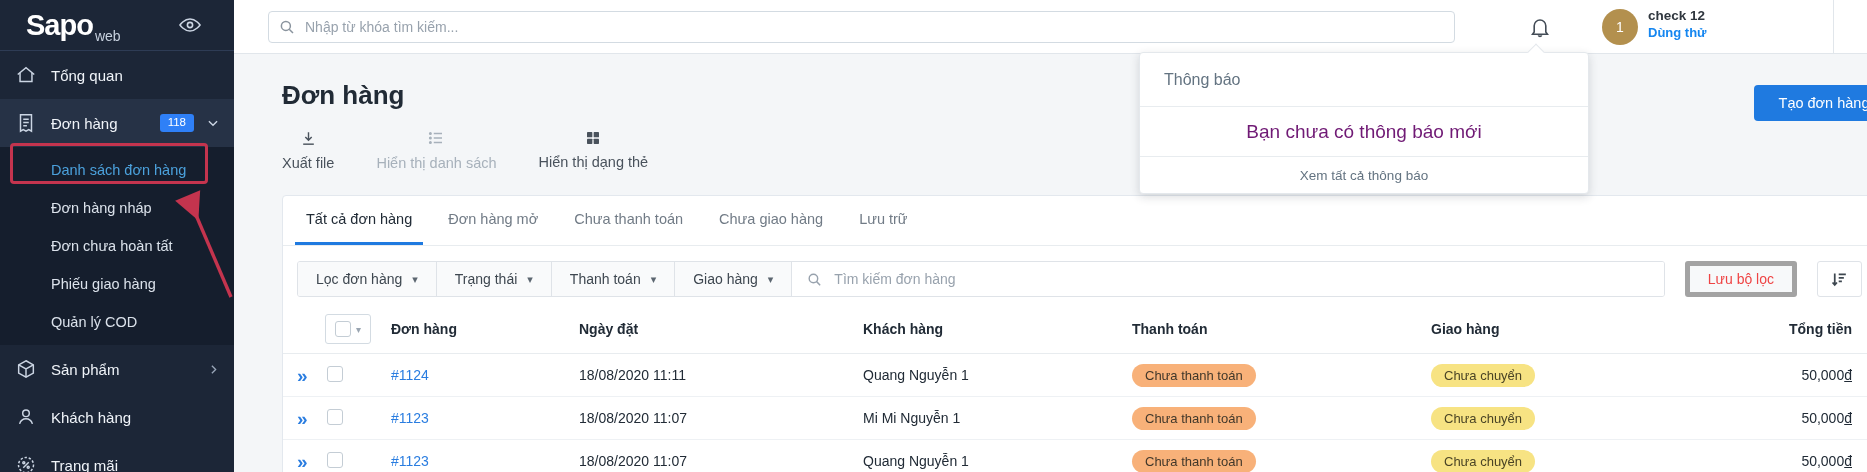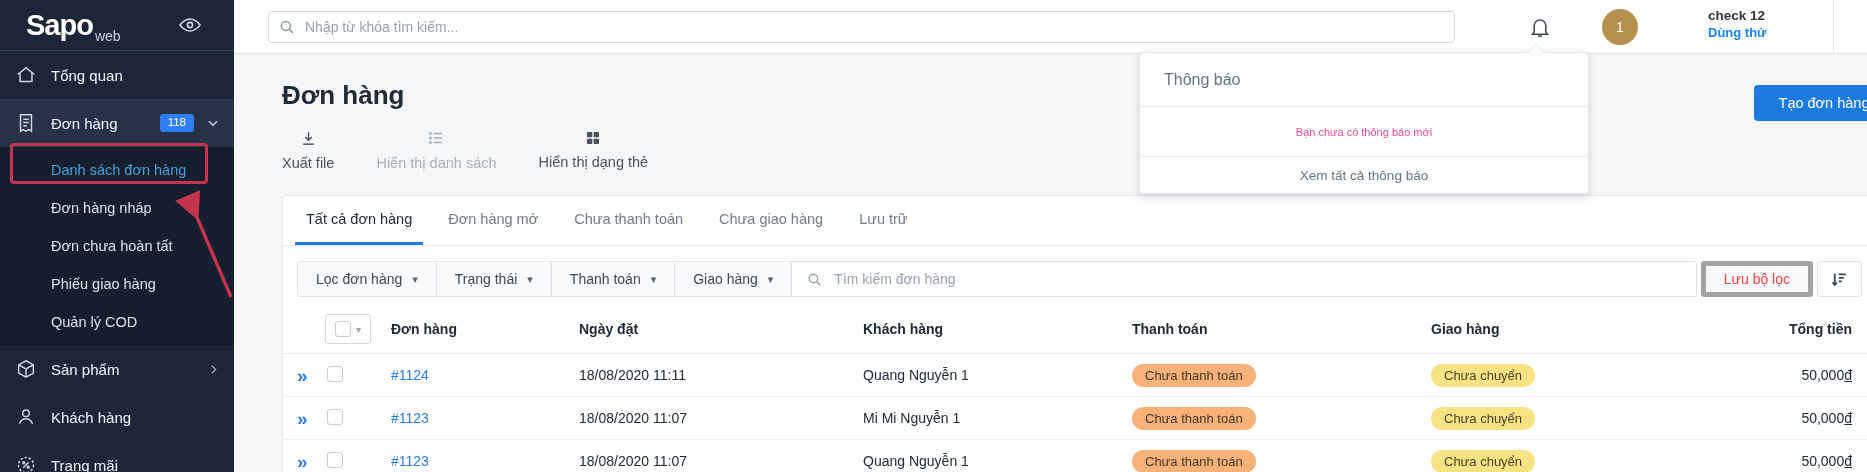--- a/index.html
+++ b/index.html
@@ -31,50 +31,50 @@
   .anno-arrow { position:absolute; left:0; top:0; z-index:6; pointer-events:none; }
 
   
   .topbar { position:absolute; left:234px; top:0; width:1633px; height:54px; background:#fff; border-bottom:1px solid #e1e6eb; z-index:4; }
   .search-wrap { position:absolute; left:34px; top:11px; width:1187px; height:32px; }
   .search-wrap .mag { position:absolute; left:10px; top:7px; color:#8a949e; }
   .search-input { width:100%; height:100%; border:1px solid #d3dbe2; border-radius:4px; padding:0 10px 0 36px; font-size:14px; color:#212b36; outline:none; font-family:inherit; }
   .search-input::placeholder { color:#98a2ad; }
   .bell-btn { position:absolute; left:1294px; top:15px; color:#434c56; cursor:pointer; }
   .avatar { position:absolute; left:1368px; top:9px; width:36px; height:36px; border-radius:50%; background:#b3904e; color:#fff; font-size:14px; display:flex; align-items:center; justify-content:center; cursor:pointer; }
-  .user-block { position:absolute; left:1474px; top:8px; line-height:1.25; white-space:nowrap; }
+  .user-block { position:absolute; left:1414px; top:8px; line-height:1.25; white-space:nowrap; }
   .user-name { font-size:13.5px; color:#30373f; font-weight:700; }
   .user-plan { font-size:13px; color:#1586f0; font-weight:700; cursor:pointer; }
   .topbar-divider { position:absolute; left:1599px; top:0; width:1px; height:54px; background:#e1e6eb; }
   .help-block { position:absolute; left:1604px; top:4px; width:120px; text-align:center; color:#4a545e; cursor:pointer; white-space:nowrap; }
   .help-label { display:block; font-size:13.5px; margin-top:1px; margin-left:8px; }
 
   
   .notif { position:absolute; left:1139px; top:52px; width:450px; background:#fff; border:1px solid #e4e8ec; border-radius:4px; box-shadow:0 3px 10px rgba(30,40,50,.16); z-index:5; }
   .notif-tip { position:absolute; left:390px; top:-7px; width:12px; height:12px; background:#fff; border-left:1px solid #e4e8ec; border-top:1px solid #e4e8ec; transform:rotate(45deg); }
   .notif-head { height:54px; display:flex; align-items:center; padding:0 24px; font-size:16px; color:#637381; border-bottom:1px solid #e8ecef; }
-  .notif-body { height:50px; display:flex; align-items:center; justify-content:center; font-size:11px; color:#ec4899; border-bottom:1px solid #e8ecef; }
+  .notif-body { height:50px; display:flex; align-items:center; justify-content:center; font-size:19px; color:#701a75; border-bottom:1px solid #e8ecef; }
   .notif-foot { height:36px; display:flex; align-items:center; justify-content:center; font-size:13.5px; color:#637381; cursor:pointer; }
 
   
   .main { position:absolute; left:234px; top:54px; width:1633px; height:418px; padding:26px 0 0 48px; }
   .page-title { font-size:26px; font-weight:700; color:#212b36; }
   .toolbar { display:flex; align-items:center; margin-top:18px; font-size:14.5px; }
   .tool-act { display:flex; align-items:center; gap:8px; cursor:pointer; color:#49525c;flex-direction:column; }
   .tool-act + .tool-act { margin-left:42px; }
   .tool-act.muted { color:#a7b1bb; cursor:default; }
   .create-btn { position:absolute; left:1520px; top:31px; width:140px; height:36px; background:#1f7ae0; color:#fff; border:none; border-radius:4px; font-size:14.5px; font-family:inherit; cursor:pointer; }
 
   .card { position:relative; margin-top:24px; width:1595px; height:310px; background:#fff; border:1px solid #e3e8ee; border-radius:4px 0 0 0; }
 
   .tabs { display:flex; height:50px; align-items:center; padding:0 12px; border-bottom:1px solid #e8ecef; }
   .tab { padding:0 11px; height:100%; display:flex; align-items:center; font-size:14.5px; color:#717b86; cursor:pointer; border-bottom:3px solid transparent; margin-right:14px; }
   .tab.active { color:#212b36; border-bottom-color:#1f7ae0; }
 
-  .filterbar { display:flex; align-items:center; margin:15px 14px 0 14px; height:36px; gap:4px; }
+  .filterbar { display:flex; align-items:center; margin:15px 14px 0 14px; height:36px; gap:20px; }
   .filter-group { flex:1; display:flex; height:36px; border:1px solid #dfe3e8; border-radius:3px; overflow:hidden; background:#fff; }
   .fbtn { display:flex; align-items:center; gap:10px; padding:0 18px; background:#f9fafb; border-right:1px solid #dfe3e8; font-size:14px; color:#3e4750; cursor:pointer; white-space:nowrap; }
   .fbtn .caret { font-size:11px; color:#5c6670; }
   .fsearch { flex:1; position:relative; }
   .fsearch .mag { position:absolute; left:14px; top:9px; color:#98a2ad; }
   .fsearch input { width:100%; height:100%; border:none; outline:none; padding:0 10px 0 42px; font-size:14px; font-family:inherit; color:#212b36; }
   .fsearch input::placeholder { color:#98a2ad; }
   .save-filter-btn { height:36px; padding:0 18px; background:#f7f9fa; border:5px solid #a3a3a3; border-radius:3px; font-size:14px; color:#ef4444; font-family:inherit; cursor:pointer; white-space:nowrap; }
   .sort-btn { height:36px; width:45px; background:#fff; border:1px solid #dfe3e8; border-radius:3px; display:flex; align-items:center; justify-content:center; color:#3e4750; cursor:pointer; }
 

